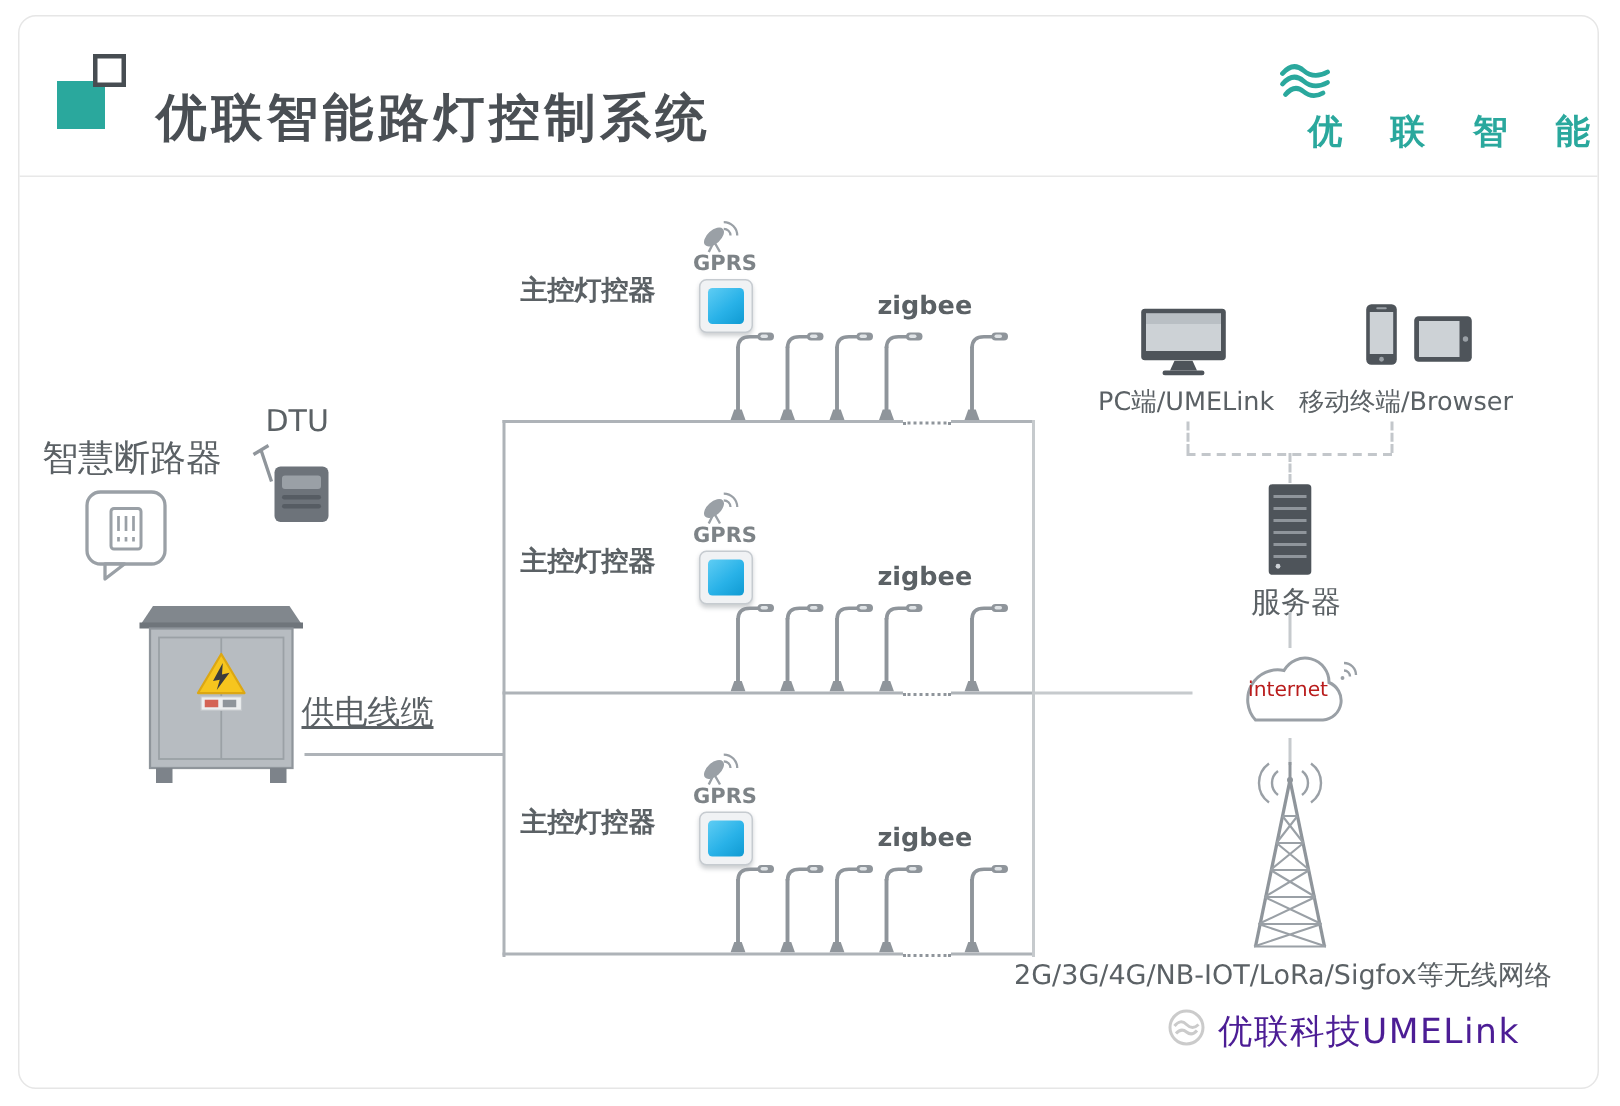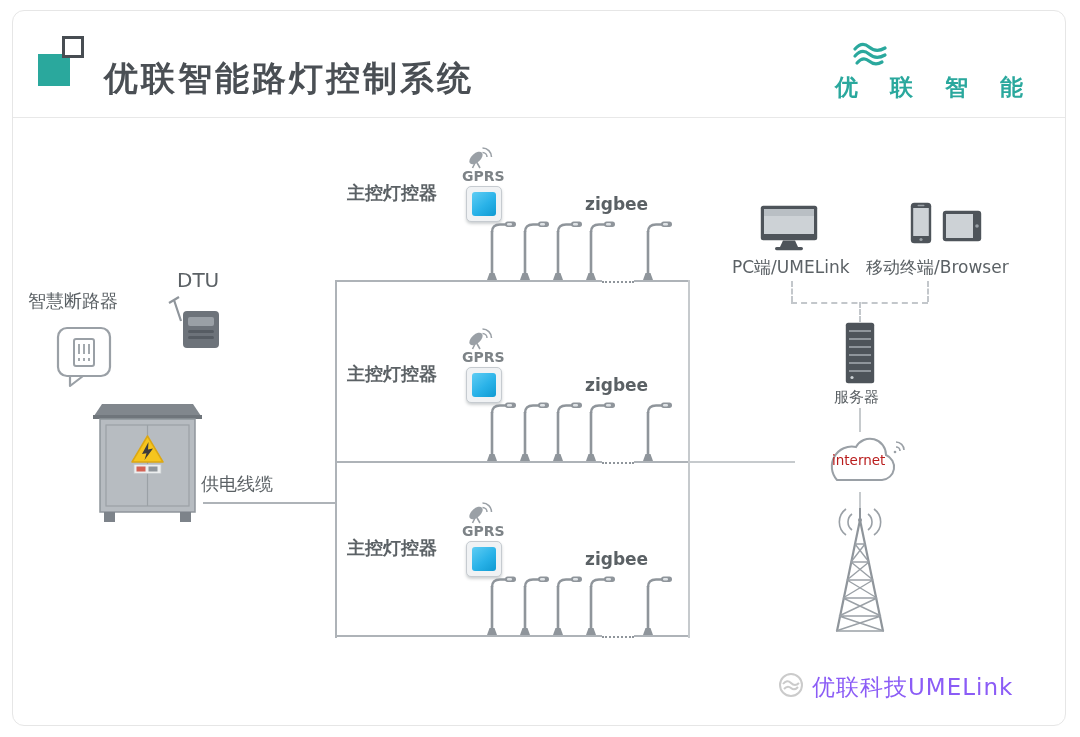--- a/index.html
+++ b/index.html
@@ -14,42 +14,42 @@
   .lbl    { position: absolute; color: #5b6165; white-space: nowrap; }
 
   
   .sq-fill    { position: absolute; left: 38px; top: 54px; width: 32px; height: 32px; background: #2aa89d; }
   .sq-outline { position: absolute; left: 62px; top: 36px; width: 22px; height: 22px;
                 border: 3px solid #474d52; background: #fff; }
   .page-title { position: absolute; left: 104px; top: 56px; font-size: 34px; font-weight: 700;
                 color: #4a4f54; letter-spacing: 3px; white-space: nowrap; font-family: Liberation Mono, monospace; }
   .brand-name { position: absolute; left: 893px; top: 35px; font-size: 30px; font-weight: 700;
                 color: #2aa89d; letter-spacing: 1px; }
-  .brand-cn   { position: absolute; left: 835px; top: 72px; font-size: 23px; font-weight: 700;
+  .brand-cn   { position: absolute; left: 872px; top: 72px; font-size: 23px; font-weight: 700;
                 color: #2aa89d; letter-spacing: 12px; }
   .divider    { position: absolute; left: 13px; top: 117px; width: 1052px; height: 1px; background: #e8e8e8; }
 
   
   .hline  { position: absolute; height: 2px; background: #aeb3b8; }
   .vline  { position: absolute; width: 2px;  background: #aeb3b8; }
   .hline.light, .vline.light { background: #c6cacd; }
   .dash-v { position: absolute; width: 0; border-left: 2px dashed #c3c7cb; }
   .dash-h { position: absolute; height: 0; border-top: 2px dashed #c3c7cb; }
 
   
   .row-group { position: absolute; width: 365px; height: 141px; font-weight: bold; }
   .lamp { position: absolute; top: 77px; width: 34px; height: 62px; }
   .dots { position: absolute; top: 136px; width: 32px; height: 6px; background: #fff;
           border-bottom: 2.5px dotted #8f959b; }
   .device { position: absolute; width: 36px; height: 36px; background: #f0f2f4;
             border: 1px solid #c6cbd0; border-radius: 5px; box-shadow: 0 2px 3px rgba(60,70,80,.25); }
   .device .screen { position: absolute; left: 5px; top: 5px; width: 24px; height: 24px; border-radius: 3px;
             background: linear-gradient(140deg, #5fcdf4 0%, #29b2e8 55%, #0f9ad2 100%); }
 
-  .wm-text { position: absolute; left: 812px; top: 672px; font-size: 23px; color: #8b5cf6;
+  .wm-text { position: absolute; left: 812px; top: 672px; font-size: 23px; color: #4c1d95;
              letter-spacing: 1px; white-space: nowrap; }
 </style>
 </head>
 <body>
 
 <svg width="0" height="0" style="position:absolute" aria-hidden="true">
   <defs>
     <symbol id="sym-lamp" viewBox="0 0 34 62">
       <path d="M3 62 L13 62 L10.5 55 L5.5 55 Z" fill="#8f959b"></path>
       <rect x="6.7" y="13" width="2.6" height="44" fill="#8f959b"></rect>
@@ -74,21 +74,21 @@
   <div class="page-title">优联智能路灯控制系统</div>
 
   <svg class="abs" style="left:852px;top:40px" width="38" height="28" viewBox="0 0 38 28" fill="none" stroke="#2aa89d" stroke-width="3.2" stroke-linecap="round">
     <path d="M3 9 Q10 1 17 7 Q24 13 33 8"></path>
     <path d="M3 16 Q10 8 17 14 Q24 20 33 15"></path>
     <path d="M5 23 Q11 16 17 21 Q23 26 30 22"></path>
   </svg>
   <div class="brand-cn">优 联 智 能</div>
   <div class="divider"></div>
 
-  <div class="lbl" style="left:28px;top:289px;font-size:18px;">智慧断路器</div>
+  <div class="lbl" style="left:28px;top:289px;font-size:24px;">智慧断路器</div>
   <svg class="abs" style="left:56px;top:326px" width="56" height="62" viewBox="0 0 56 62">
     <rect x="2" y="2" width="52" height="48" rx="9" fill="#fff" stroke="#9aa0a6" stroke-width="2.2"></rect>
     <path d="M14 50 L14 60 L27 50 Z" fill="#fff" stroke="#9aa0a6" stroke-width="2.2" stroke-linejoin="round"></path>
     <rect x="18" y="13" width="20" height="27" rx="2" fill="none" stroke="#9aa0a6" stroke-width="2"></rect>
     <path d="M23 18 V28 M28 18 V28 M33 18 V28" stroke="#9aa0a6" stroke-width="1.8"></path>
     <path d="M23 32 V35 M28 32 V35 M33 32 V35" stroke="#9aa0a6" stroke-width="1.8"></path>
   </svg>
 
   <div class="lbl" style="left:177px;top:268px;font-size:20px;">DTU</div>
   <svg class="abs" style="left:166px;top:294px" width="62" height="58" viewBox="0 0 62 58">
@@ -107,21 +107,21 @@
     <rect x="16" y="25" width="83" height="81" fill="none" stroke="#9ba1a6" stroke-width="1.2"></rect>
     <line x1="57.5" y1="25" x2="57.5" y2="106" stroke="#9ba1a6" stroke-width="1.2"></line>
     <polygon points="57.5,36 73,62 42,62" fill="#f6c51e" stroke="#dca713" stroke-width="1.5" stroke-linejoin="round"></polygon>
     <path d="M58.5 42 L52 54 L56.5 53.2 L54.5 60 L63 48.5 L58 49.6 Z" fill="#3c3c3c"></path>
     <rect x="44" y="64.5" width="27" height="9" fill="#eceeef" stroke="#c3c7cb" stroke-width="0.8"></rect>
     <rect x="46.5" y="66.5" width="9" height="5" fill="#d04a3a" opacity="0.85"></rect>
     <rect x="58.5" y="66.5" width="9" height="5" fill="#8f959b"></rect>
     <rect x="14" y="112" width="11" height="10" fill="#7d838a"></rect>
     <rect x="90" y="112" width="11" height="10" fill="#7d838a"></rect>
   </svg>
-  <div class="lbl" style="left:201px;top:472px;font-size:18px;">供电线缆</div>
+  <div class="lbl" style="left:201px;top:460px;font-size:22px;text-decoration:underline;">供电线缆</div>
 
   <div class="hline" style="left:203px;top:502px;width:133px;"></div>
   <div class="vline" style="left:335px;top:280px;height:358px;"></div>
 
   <div class="row-group" style="left:335px;top:141px;">
     <div class="hline" style="left:0;bottom:0;width:355px;"></div>
     <svg class="abs" style="left:132px;top:4px" width="26" height="24">
         <use href="#sym-gprs"></use>
       </svg>
     <div class="lbl" style="left:127px;top:27px;font-size:14px;color:#7d8387;">GPRS</div>
@@ -241,21 +241,21 @@
     <g stroke="#8f959b" stroke-width="2">
       <line x1="4" y1="9" x2="26" y2="9"></line>
       <line x1="4" y1="17" x2="26" y2="17"></line>
       <line x1="4" y1="25" x2="26" y2="25"></line>
       <line x1="4" y1="33" x2="26" y2="33"></line>
       <line x1="4" y1="41" x2="26" y2="41"></line>
       <line x1="4" y1="49" x2="26" y2="49"></line>
     </g>
     <circle cx="7" cy="55.5" r="1.6" fill="#cdd2d6"></circle>
   </svg>
-  <div class="lbl" style="left:834px;top:388px;font-size:15px;">服务器</div>
+  <div class="lbl" style="left:834px;top:388px;font-size:20px;">服务器</div>
 
   <div class="vline light" style="left:859px;top:408px;height:24px;"></div>
 
   <svg class="abs" style="left:812px;top:428px" width="100" height="66" viewBox="0 0 100 66">
     <path d="M25 52 H70 A13 13 0 0 0 74 27 A16 16 0 0 0 44 19 A20 20 0 0 0 25 52 Z" fill="#fff" stroke="#9aa0a6" stroke-width="2"></path>
     <path d="M84 14 A8 8 0 0 1 92 22" fill="none" stroke="#9aa0a6" stroke-width="1.6"></path>
     <path d="M84 19 A4 4 0 0 1 88 23" fill="none" stroke="#9aa0a6" stroke-width="1.6"></path>
     <circle cx="83" cy="24" r="1.3" fill="#9aa0a6"></circle>
   </svg>
   <div class="lbl" style="left:832px;top:452px;font-size:13.5px;color:#b91c1c;">internet</div>
@@ -277,20 +277,21 @@
     </g>
     <g stroke="#9aa0a6" stroke-width="1.4" fill="none">
       <path d="M35 40 L45 40 M35 40 L49 58 M45 40 L31 58"></path>
       <path d="M31 58 L49 58 M31 58 L53 76 M49 58 L27 76"></path>
       <path d="M27 76 L53 76 M27 76 L57 94 M53 76 L23 94"></path>
       <path d="M23 94 L57 94 M23 94 L61 112 M57 94 L19 112"></path>
       <path d="M19 112 L61 112 M19 112 L64 127 M61 112 L16 127"></path>
       <path d="M16 127 L64 127"></path>
     </g>
   </svg>
+  <div class="lbl" style="left:676px;top:638px;font-size:18px;">2G/3G/4G/NB-IOT/LoRa/Sigfox等无线网络</div>
 
   <svg class="abs" style="left:778px;top:672px" width="26" height="26" viewBox="0 0 26 26" fill="none" stroke="#cbcbcb" stroke-width="2">
     <circle cx="13" cy="13" r="11"></circle>
     <path d="M5 12 Q9 7 13 11 Q17 15 21 11"></path>
     <path d="M6 17 Q9.5 13 13 16 Q16.5 19 20 15"></path>
   </svg>
   <div class="wm-text">优联科技UMELink</div>
 </div>
 
 </body></html>

